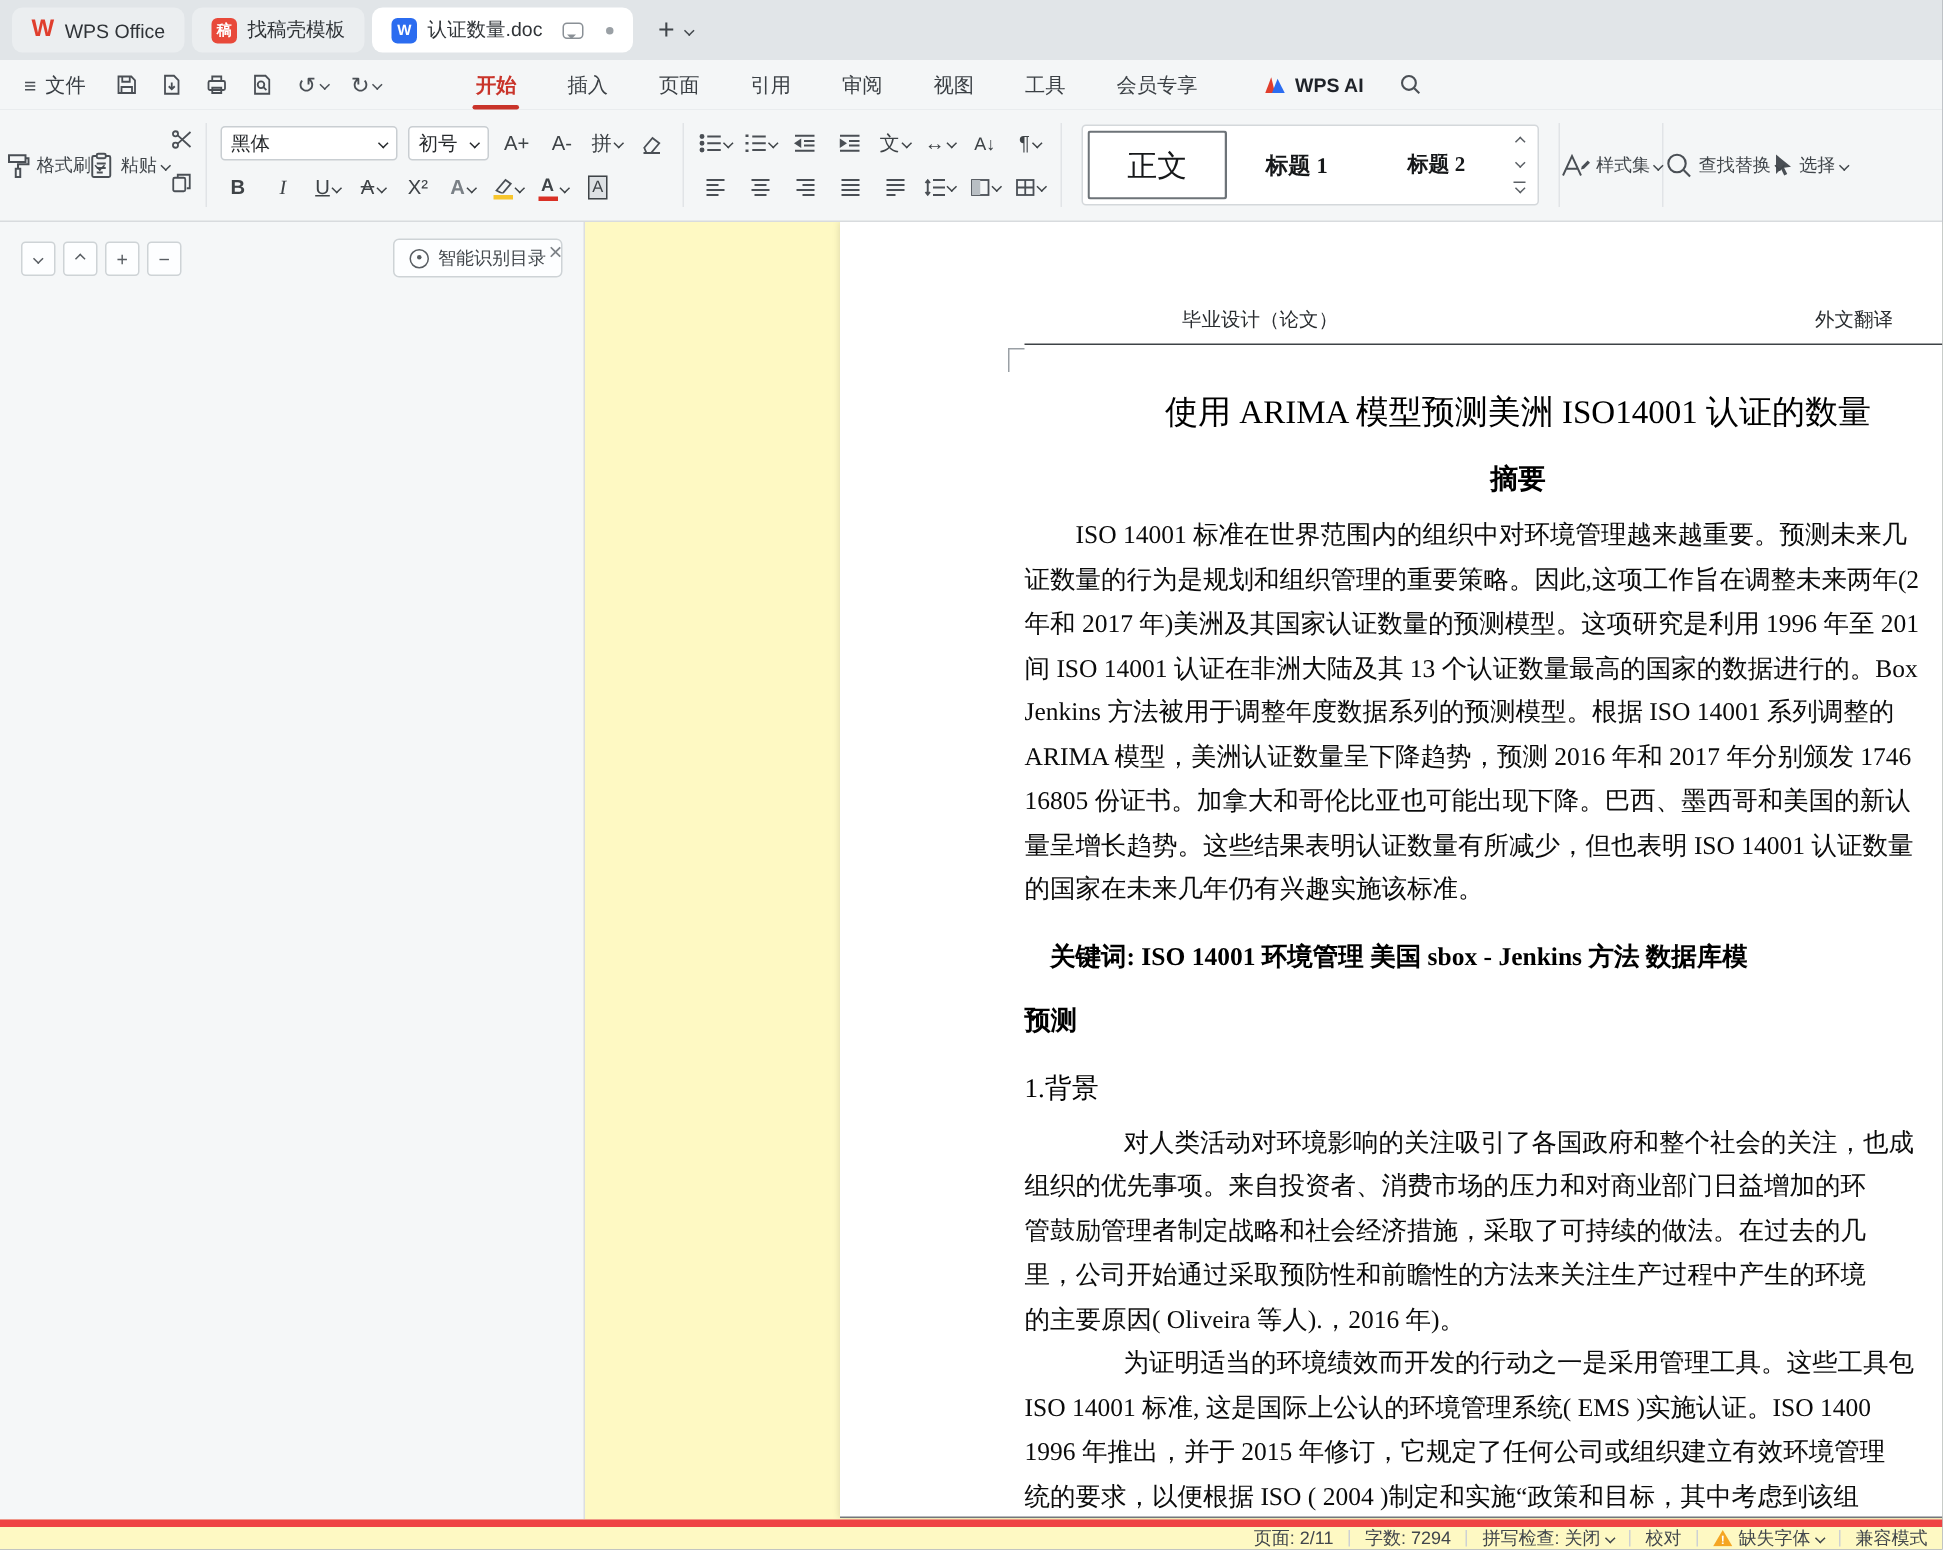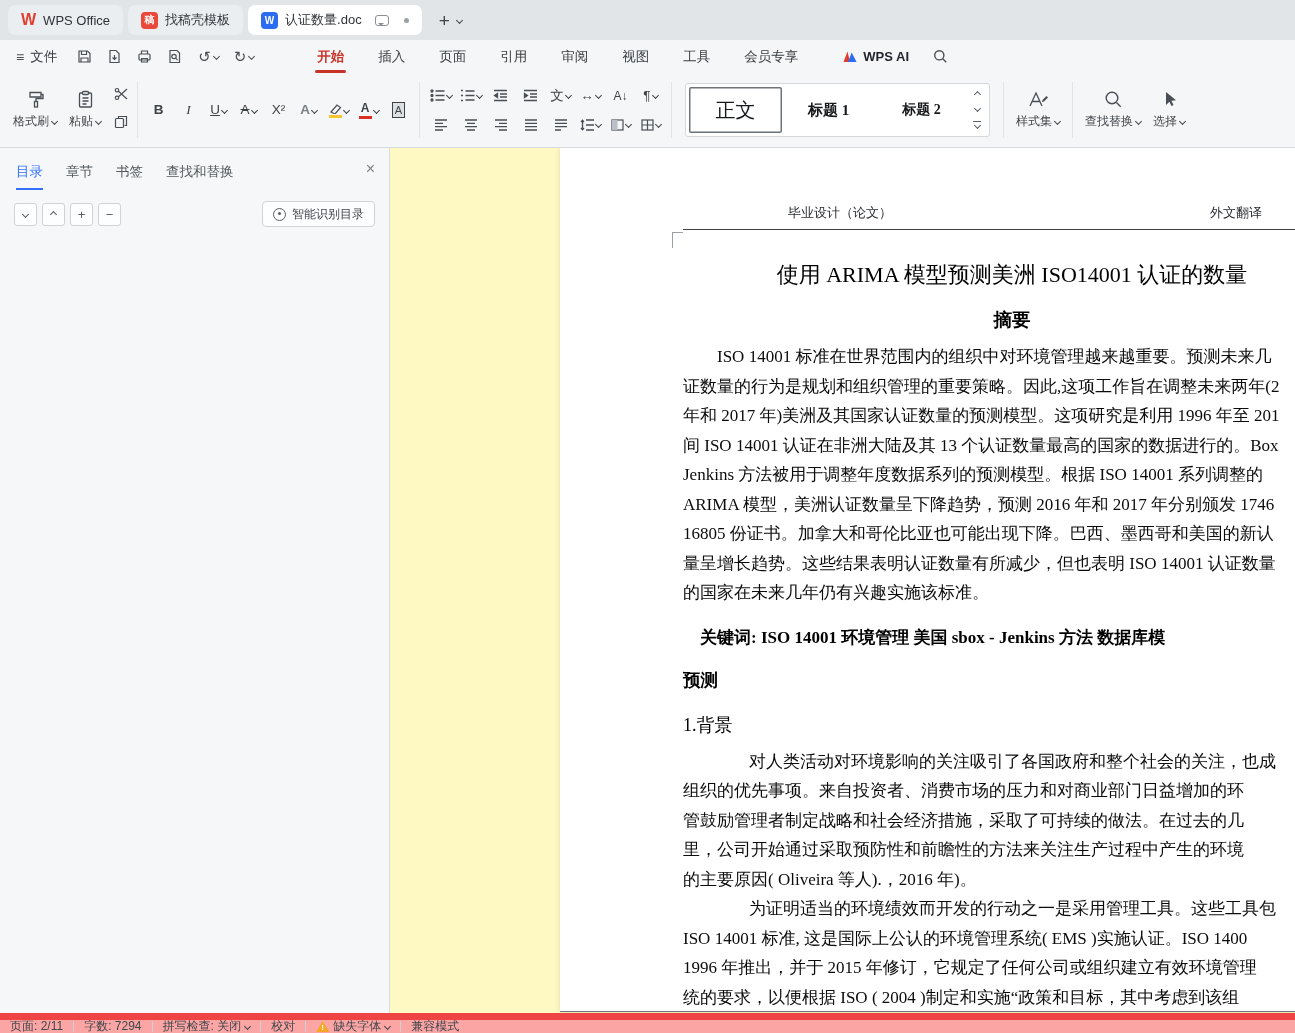--- a/index.html
+++ b/index.html
@@ -36,21 +36,21 @@
   .mtabs{display:flex;margin-left:30px;justify-content:space-between;}
   .mtab{padding:0 17px;font-size:13.5px;height:33px;line-height:33px;position:relative;color:#3b4045;}
   .mtab.active{color:#c9342a;font-weight:700;}
   .mtab.active:after{content:"";position:absolute;left:15px;right:15px;bottom:0;height:3px;border-radius:2px;background:#c9342a;}
   .wpsai{display:flex;align-items:center;gap:6px;margin-left:28px;font-weight:700;font-size:13px;color:#1f2329;}
   .msearch{margin-left:24px;display:flex;align-items:center;}
 
   
   .ribbon{height:75px;background:#f4f6f7;border-bottom:1px solid #d8dbde;display:flex;align-items:center;padding:0 10px;}
   .rdiv{width:1px;height:56px;background:#e1e4e7;margin:0 9px;flex:none;}
-  .bigbtn{width:50px;display:flex;flex-direction:column;align-items:center;justify-content:center;gap:4px;
+  .bigbtn{width:50px;display:flex;align-items:center;justify-content:center;gap:4px;
           font-size:12px;color:#41464b;flex:none;}
   .bigbtn .lbl{display:flex;align-items:center;gap:3px;white-space:nowrap;}
   .cutcopy{display:flex;flex-direction:column;gap:10px;margin-left:4px;color:#4a4f55;}
   .grp{display:flex;flex-direction:column;gap:7px;}
   .row{display:flex;align-items:center;gap:7px;}
   .combo{height:23px;background:#fff;border:1px solid #c9ced2;border-radius:3px;display:flex;align-items:center;
          justify-content:space-between;padding:0 6px;font-size:13px;color:#26292c;}
   .combo.fname{width:118px;}
   .combo.fsize{width:54px;}
   .ibtn{min-width:23px;height:22px;display:flex;align-items:center;justify-content:center;gap:2px;
@@ -104,22 +104,22 @@
   .b-title{margin-top:29px;text-align:center;font-size:22px;line-height:32px;color:#000;white-space:nowrap;}
   .b-h2{margin-top:16px;text-align:center;font-size:18.5px;font-weight:bold;line-height:26px;color:#000;}
   .b-para{margin-top:9px;font-size:17px;line-height:29.5px;color:#0b0b0b;}
   .b-para + .b-para{margin-top:0;}
   .b-para .dline{white-space:nowrap;}
   .b-kw{margin-top:15px;font-size:17px;font-weight:bold;white-space:nowrap;line-height:29px;text-indent:17px;color:#000;}
   .b-h3{margin-top:16px;font-size:17.5px;font-weight:bold;line-height:24px;color:#000;}
   .b-h4{margin-top:21px;font-size:18px;line-height:25px;color:#000;}
 
   
-  .statusbar{position:absolute;left:0;right:0;bottom:0;height:20px;background:#fca5a5;border-top:7px solid #ef4444;
-             display:flex;align-items:center;padding:0 10px;font-size:12px;color:#41464b;}
+  .statusbar{position:absolute;left:0;right:0;bottom:0;height:20px;background:#fef9c3;border-top:5px solid #ef4444;
+             display:flex;align-items:center;padding:0 10px;font-size:12px;color:#41464b;justify-content:flex-end;}
   .sitem{display:flex;align-items:center;gap:4px;white-space:nowrap;}
   .sep{width:1px;height:11px;background:#cdd1d4;margin:0 10px;flex:none;}
   .warntri{width:13px;height:11px;background:#f5a623;clip-path:polygon(50% 0,100% 100%,0 100%);
            color:#fff;font-size:8px;line-height:13px;text-align:center;font-weight:bold;flex:none;}
   svg{flex:none;}
 </style>
 </head>
 <body>
 
 <div class="app">
@@ -244,20 +244,46 @@
           </svg></span>
       <span><svg width="14" height="14" viewBox="0 0 14 14" fill="none" stroke="#4a4f55" stroke-width="1.2">
             <rect x="1.5" y="3.5" width="8" height="9" rx="1"></rect>
             <path d="M4.5 3.5v-2h8v9h-2"></path>
           </svg></span>
     </div>
 
     <div class="rdiv"></div>
 
     <div class="grp">
+      <div class="row">
+        <div class="combo fname">
+          <span>黑体</span>
+            <span class="chv"></span>
+        </div>
+        <div class="combo fsize">
+          <span>初号</span>
+            <span class="chv"></span>
+        </div>
+        <span class="ibtn">
+            <span class="g">A+</span>
+          </span>
+        <span class="ibtn">
+            <span class="g">A-</span>
+          </span>
+        <span class="ibtn">
+            <span class="g">拼</span>
+            <span class="chv"></span>
+          </span>
+        <span class="ibtn">
+            <svg width="15" height="14" viewBox="0 0 15 14" fill="none" stroke="#4a4f55" stroke-width="1.2">
+              <path d="M2.5 9.5L8 3l4.5 3.5-5.5 6.5H4z"></path>
+              <path d="M2 13h11"></path>
+            </svg>
+          </span>
+      </div>
       <div class="row">
         <span class="ibtn">
             <span class="g g-b">B</span>
           </span>
         <span class="ibtn">
             <span class="g g-i">I</span>
           </span>
         <span class="ibtn">
             <span class="g g-u">U</span>
             <span class="chv"></span>
@@ -447,26 +473,20 @@
       <span class="lbl">
           <span>选择</span>
           <span class="chv"></span>
         </span>
     </div>
   </div>
 
   <div class="main">
 
     <div class="sidepanel">
-      <div class="ptabs">
-        <span class="ptab active">目录</span>
-        <span class="ptab">章节</span>
-        <span class="ptab">书签</span>
-        <span class="ptab">查找和替换</span>
-      </div>
       <span class="pclose">×</span>
       <div class="ptoolbar">
         <span class="sqbtn">
             <span class="chv"></span>
           </span>
         <span class="sqbtn">
             <span class="chv up"></span>
           </span>
         <span class="sqbtn">
             <span>+</span>

